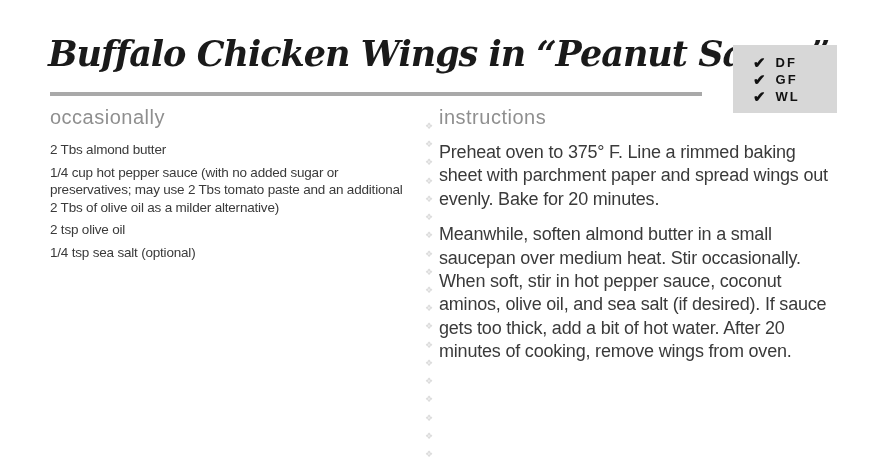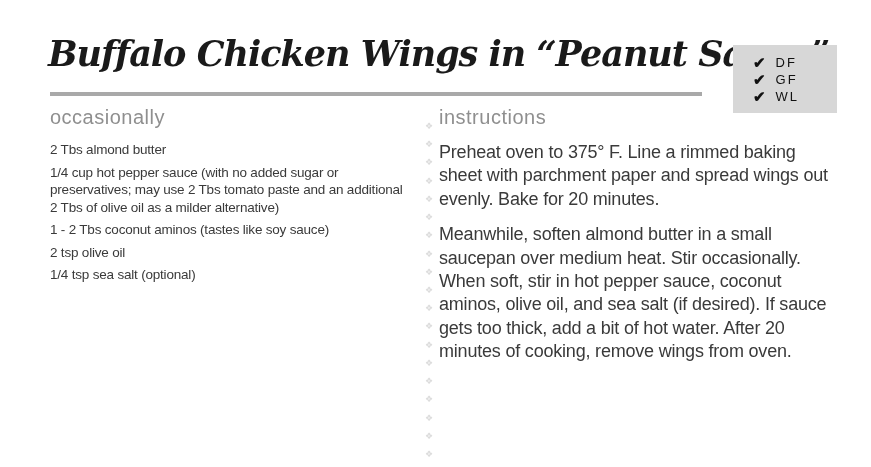--- a/index.html
+++ b/index.html
@@ -47,21 +47,21 @@
   }
   .diet-row { display: flex; align-items: center; gap: 10px; }
   .check-icon {
     font-size: 15px;
     font-weight: bold;
     color: #111111;
     line-height: 1;
   }
   .diet-label {
     font-size: 13px;
-    font-weight: normal;
+    font-weight: bold;
     letter-spacing: 2px;
     color: #111111;
     line-height: 1;
   }
 
   
   .col { position: absolute; top: 106px; }
   .col-left  { left: 50px;  width: 354px; }
   .col-right { left: 439px; width: 390px; }
 
@@ -126,21 +126,20 @@
     <span class="check-icon">✔</span>
     <span class="diet-label">WL</span>
   </div>
 </div>
 
 <div class="col col-left">
   <h2 class="section-heading">occasionally</h2>
   <ul class="ing-list">
     <li>2 Tbs almond butter</li>
     <li>1/4 cup hot pepper sauce (with no added sugar or preservatives; may use 2 Tbs tomato paste and an additional 2 Tbs of olive oil as a milder alternative)</li>
-    <li>1 - 2 Tbs coconut aminos (tastes like soy sauce)</li>
     <li>2 tsp olive oil</li>
     <li>1/4 tsp sea salt (optional)</li>
   </ul>
 </div>
 
 <div class="column-divider">
   <i class="dia"></i>
   <i class="dia"></i>
   <i class="dia"></i>
   <i class="dia"></i>

